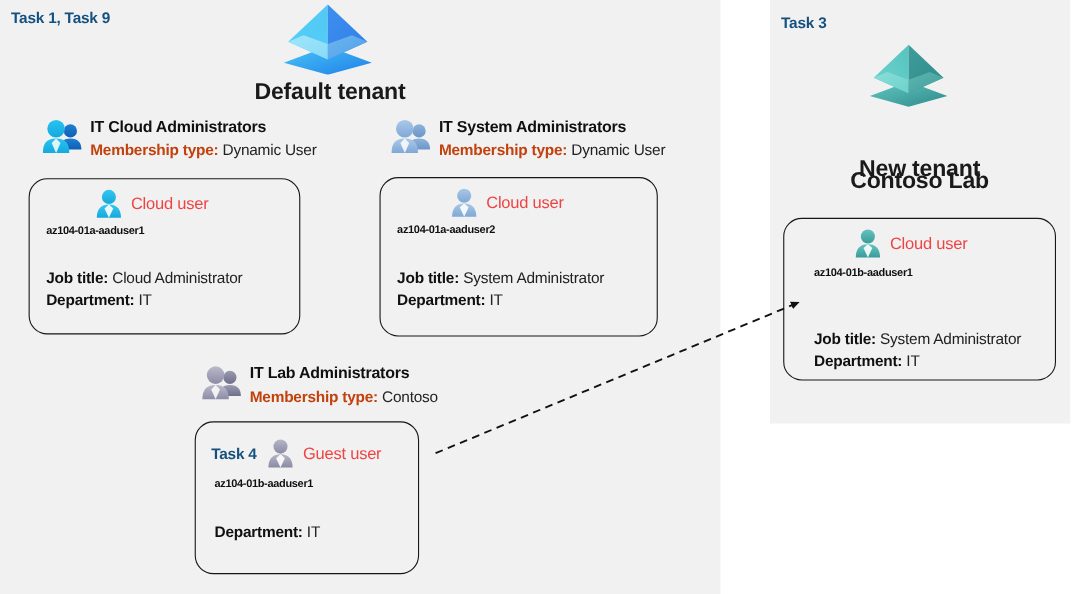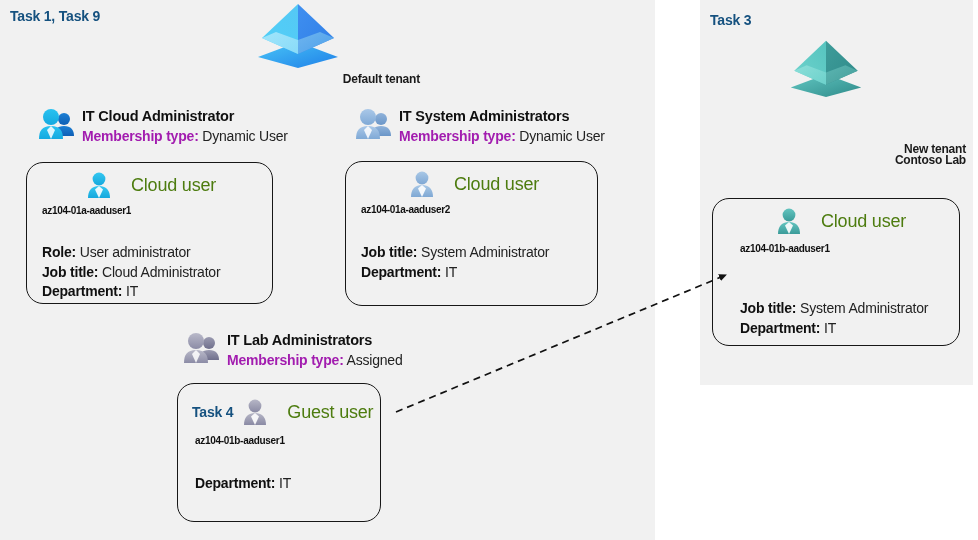--- a/index.html
+++ b/index.html
@@ -28,23 +28,23 @@
     white-space: nowrap;
   }
 
   
   .tenant-icon { position: absolute; }
   .tenant-icon svg { display: block; }
 
   .tenant-title {
     position: absolute;
     font-weight: bold;
-    font-size: 12px;
+    font-size: 21px;
     color: #1a1a1a;
-    text-align: right;
+    text-align: center;
     white-space: nowrap;
     letter-spacing: -0.2px;
   }
 
   
   .group {
     position: absolute;
   }
   .group-icon { position: absolute; left: 0; top: 2px; }
   .group-text { position: absolute; left: 44px; top: 0; white-space: nowrap; }
@@ -54,21 +54,21 @@
     color: #101010;
     letter-spacing: -0.2px;
     line-height: 20px;
   }
   .group-meta {
     font-size: 14px;
     color: #222;
     line-height: 21px;
     letter-spacing: -0.2px;
   }
-  .group-meta b { color: #a21caf; font-weight: bold; }
+  .group-meta b { color: #c2410c; font-weight: bold; }
 
   
   .card {
     position: absolute;
     border: 1.6px solid #171717;
     border-radius: 17px;
     background: transparent;
     box-sizing: border-box;
   }
   .card-head {
@@ -78,23 +78,23 @@
     white-space: nowrap;
   }
   .card-head .task-inline {
     color: #15517f;
     font-weight: bold;
     font-size: 14px;
     margin-right: 8px;
     letter-spacing: -0.2px;
   }
   .card-head .usertype {
-    font-size: 18px;
-    color: #4d7c0f;
-    margin-left: 18px;
+    font-size: 15px;
+    color: #ef4444;
+    margin-left: 6px;
     letter-spacing: -0.2px;
   }
   .card-name {
     position: absolute;
     font-weight: bold;
     font-size: 10px;
     color: #101010;
     white-space: nowrap;
     letter-spacing: -0.3px;
   }
@@ -205,21 +205,21 @@
         </linearGradient>
       </defs>
       <circle cx="26" cy="11" r="6" fill="url(#ga2)"></circle>
       <path d="M26 18 c7 0 10 4 10 10 h-20 c0-6 3-10 10-10z" fill="url(#ga2)"></path>
       <circle cx="13" cy="9" r="8" fill="url(#ga1)"></circle>
       <path d="M13 18 c9 0 12 5 12 13 H1 c0-8 3-13 12-13z" fill="url(#ga1)"></path>
       <path d="M13 18 l4 4 -4 9 -4 -9z" fill="#ffffff" opacity=".85"></path>
     </svg>
   </span>
   <div class="group-text">
-    <div class="group-name">IT Cloud Administrator</div>
+    <div class="group-name">IT Cloud Administrators</div>
     <div class="group-meta">
       <b>Membership type:</b>
       <span>Dynamic User</span>
     </div>
   </div>
 </div>
 
 <div class="card" style="left:26px; top:162px; width:247px; height:142px;">
   <div class="card-head" style="left:58px; top:8px;">
     <span class="user-icon">
@@ -233,24 +233,20 @@
         <circle cx="14" cy="8" r="6.4" fill="url(#u1)"></circle>
         <path d="M14 15 c8 0 11 5 11 12 H3 c0-7 3-12 11-12z" fill="url(#u1)"></path>
         <path d="M14 15 l4 3.5 -4 8.5 -4 -8.5z" fill="#ffffff" opacity=".9"></path>
       </svg>
     </span>
     <span class="usertype">Cloud user</span>
   </div>
   <div class="card-name" style="left:15px; top:42px;">az104-01a-aaduser1</div>
   <div class="card-attrs" style="left:15px; top:80px;">
     <div>
-      <b>Role:</b>
-      <span>User administrator</span>
-    </div>
-    <div>
       <b>Job title:</b>
       <span>Cloud Administrator</span>
     </div>
     <div>
       <b>Department:</b>
       <span>IT</span>
     </div>
   </div>
 </div>
 
@@ -330,21 +326,21 @@
       <path d="M26 18 c7 0 10 4 10 10 h-20 c0-6 3-10 10-10z" fill="url(#gc2)"></path>
       <circle cx="13" cy="9" r="8" fill="url(#gc1)"></circle>
       <path d="M13 18 c9 0 12 5 12 13 H1 c0-8 3-13 12-13z" fill="url(#gc1)"></path>
       <path d="M13 18 l4 4 -4 9 -4 -9z" fill="#ffffff" opacity=".85"></path>
     </svg>
   </span>
   <div class="group-text">
     <div class="group-name">IT Lab Administrators</div>
     <div class="group-meta">
       <b>Membership type:</b>
-      <span>Assigned</span>
+      <span>Contoso</span>
     </div>
   </div>
 </div>
 
 <div class="card" style="left:177px; top:383px; width:204px; height:139px;">
   <div class="card-head" style="left:14px; top:14px;">
     <span class="task-inline">Task 4</span>
     <span class="user-icon">
       <svg width="28" height="28" viewBox="0 0 28 28">
         <defs>

